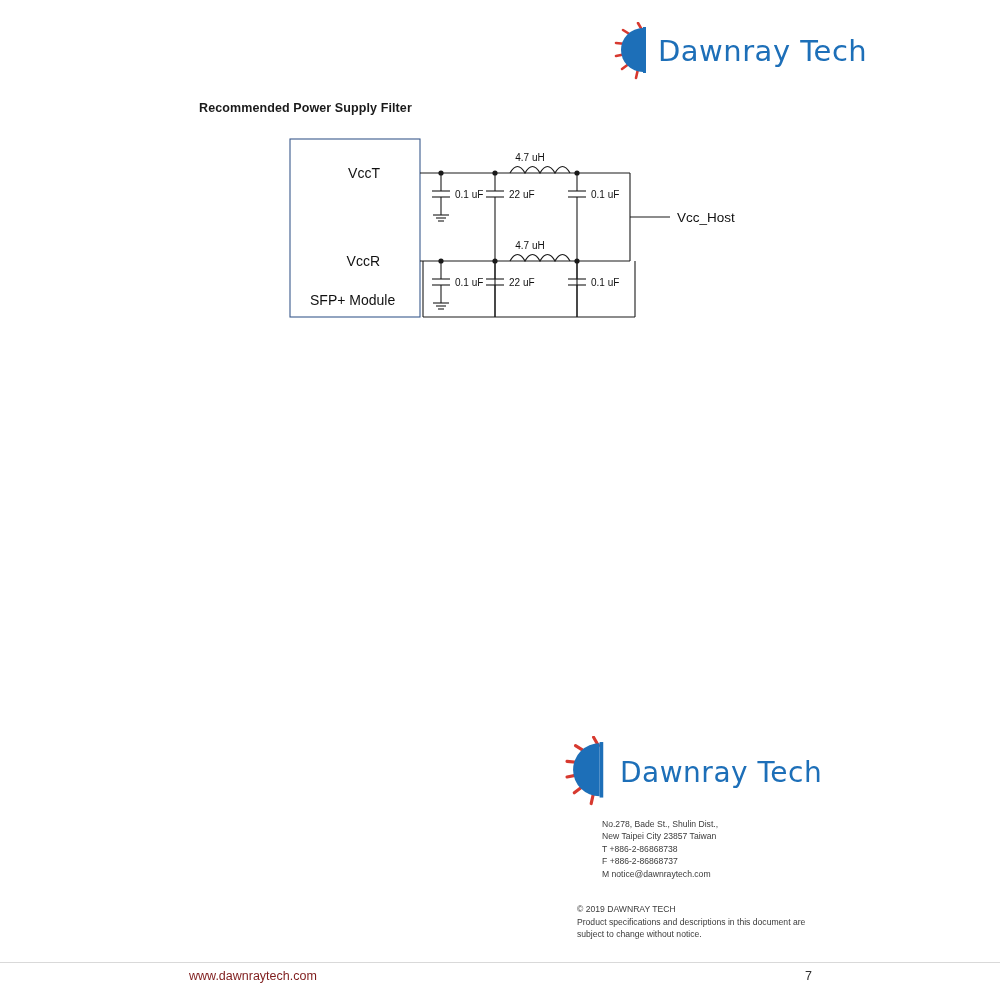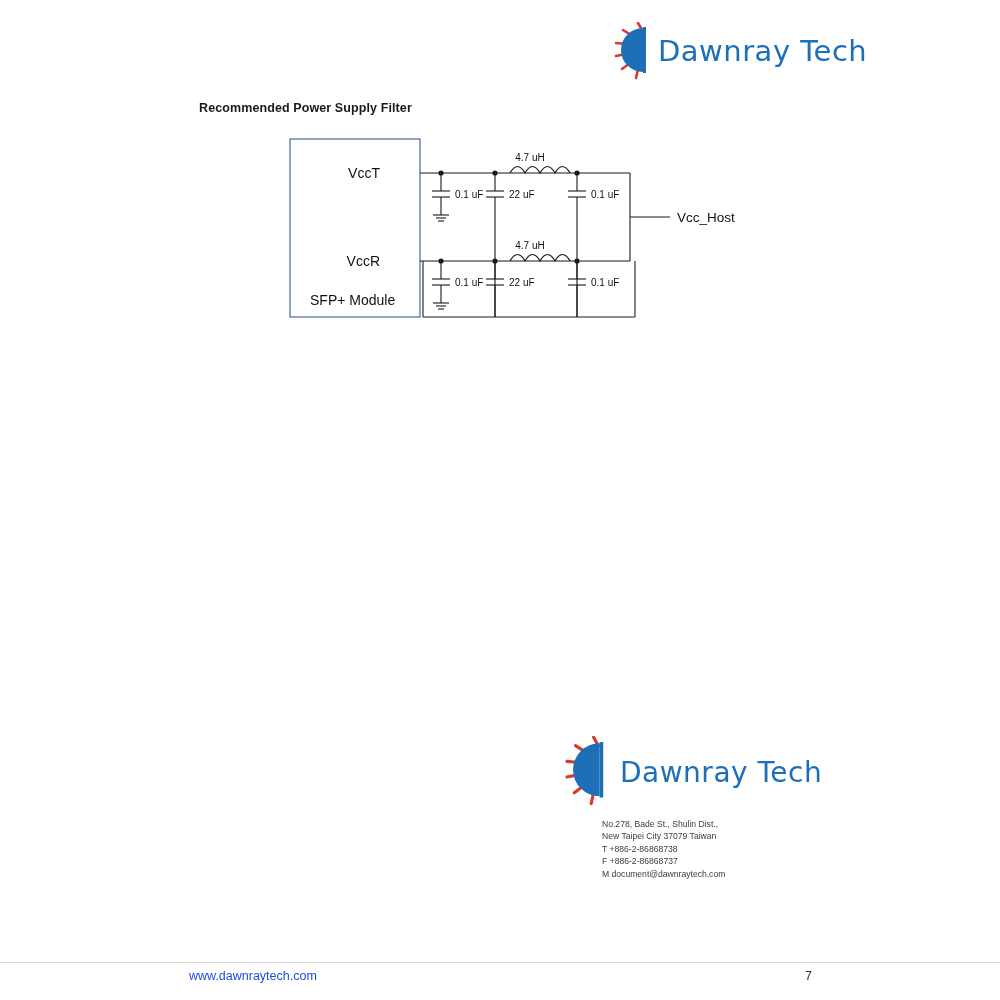--- a/index.html
+++ b/index.html
@@ -112,21 +112,21 @@
     right: 0;
     top: 962px;
     height: 1px;
     background: #d9d9d9;
   }
   .footer-url {
     position: absolute;
     left: 189px;
     top: 969px;
     font-size: 12.5px;
-    color: #1d4ed8;
+    color: #7f1d1d;
   }
   .footer-page {
     position: absolute;
     left: 805px;
     top: 969px;
     font-size: 12.5px;
     color: #2f2f2f;
   }
 
   .label {
@@ -254,24 +254,29 @@
         <line x1="26" y1="47" x2="24" y2="56"></line>
       </g>
       <path d="M31 6 A22 22 0 1 0 31 50 Z" fill="#1d6fb8"></path>
       <rect x="31" y="5" width="3" height="46" fill="#1d6fb8"></rect>
     </svg>
     <div class="logo-wordmark">Dawnray Tech</div>
   </div>
 
   <div class="addr">
     <div>No.278, Bade St., Shulin Dist.,</div>
-    <div>New Taipei City 37079 Taiwan</div>
+    <div>New Taipei City 23857 Taiwan</div>
     <div>T +886-2-86868738</div>
     <div>F +886-2-86868737</div>
-    <div>M document@dawnraytech.com</div>
-  </div>
-
+    <div>M notice@dawnraytech.com</div>
+  </div>
+
+  <div class="legal">
+    <div>© 2019 DAWNRAY TECH</div>
+    <div>Product specifications and descriptions in this document are</div>
+    <div>subject to change without notice.</div>
+  </div>
 
   <div class="footer-rule"></div>
   <div class="footer-url">www.dawnraytech.com</div>
   <div class="footer-page">7</div>
 
 </div>
 
 </body></html>

